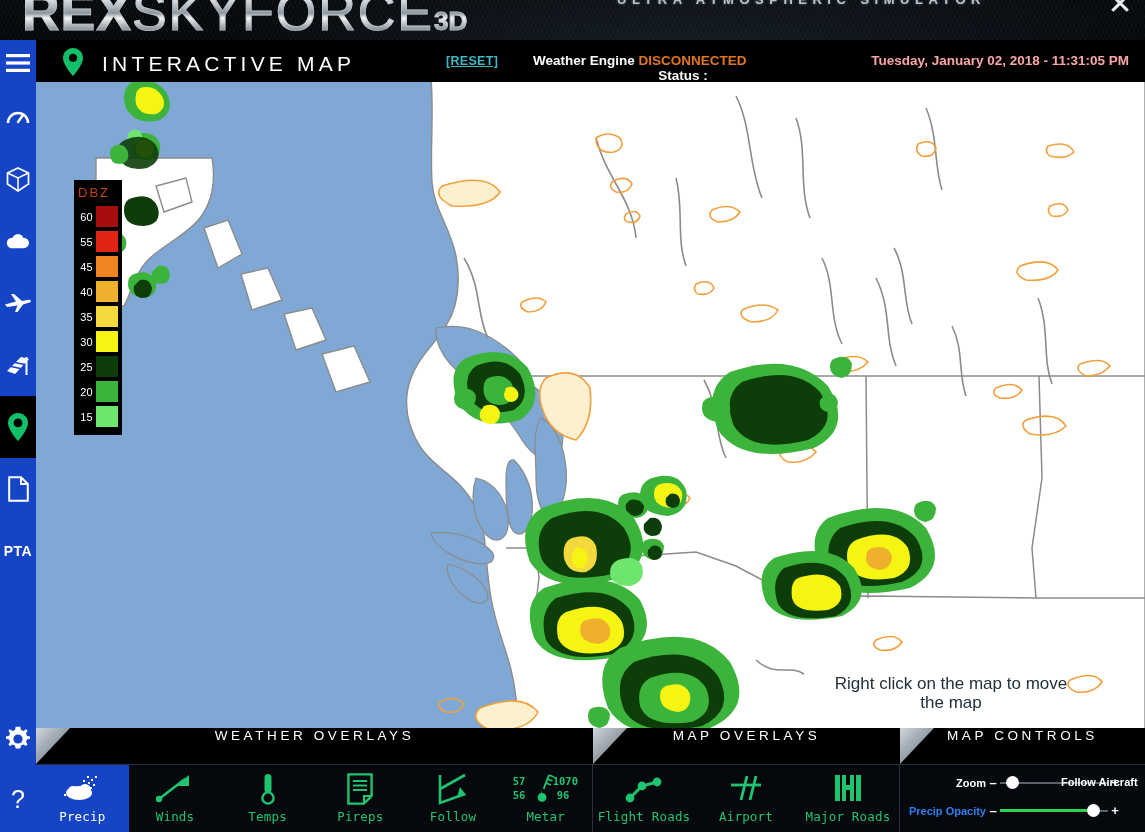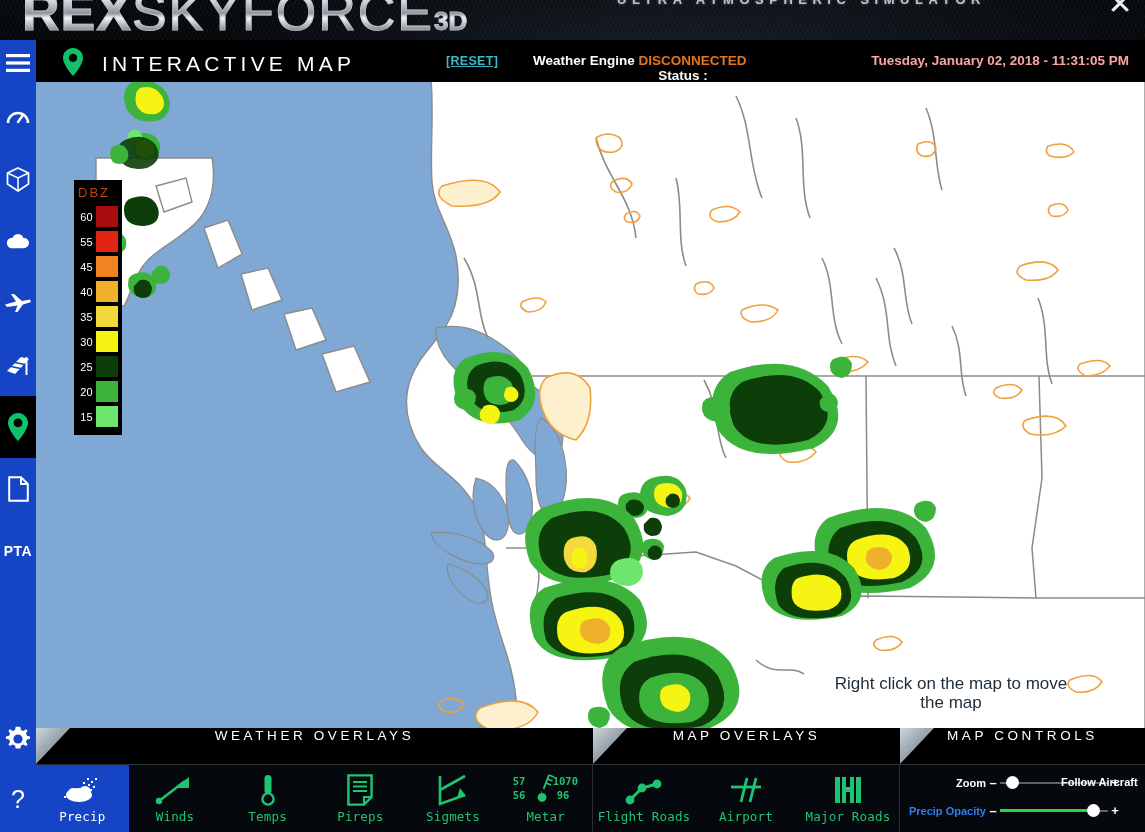--- a/index.html
+++ b/index.html
@@ -138,21 +138,21 @@
     height: 68px; background: #05080c;
     border-top: 1px solid #2a3138;
     display: flex; align-items: stretch;
   }
   .ovl {
     flex: 1 1 0; display: flex; flex-direction: column;
     align-items: center; justify-content: center; gap: 2px;
     color: #1fc470; cursor: pointer; position: relative;
   }
   .ovl.active { background: #1544c4; color: #ffffff; }
-  .ovl .ico { height: 34px; display: flex; align-items: center; justify-content: center; }
+  .ovl .ico { height: 34px; display: flex; justify-content: center; }
   .ovl .lbl {
     font-family: "DejaVu Sans Mono", monospace; font-size: 12.5px;
     letter-spacing: .2px;
   }
   #weather-panel { left: 0; width: 557px; }
   #weather-panel .panel-body { border-right: 1px solid #2a3138; }
   #mapov-panel { left: 557px; width: 307px; }
   #mapov-panel .panel-body { border-right: 1px solid #2a3138; }
   #mapctl-panel { left: 864px; width: 245px; }
 
@@ -627,21 +627,21 @@
         </div>
 
         <div class="ovl">
           <span class="ico">
             <svg width="30" height="32" viewBox="0 0 30 32">
               <path d="M2 2 V30 L27 21" fill="none" stroke="#1fc470" stroke-width="2.6"></path>
               <path d="M2 16 L27 2" fill="none" stroke="#1fc470" stroke-width="2.6"></path>
               <path d="M22 14 L28 22 L19 24 Z" fill="#1fc470"></path>
             </svg>
           </span>
-          <span class="lbl">Sigmets</span>
+          <span class="lbl">Follow</span>
         </div>
 
         <div class="ovl">
           <span class="ico">
             <div class="metar-ico">
               <span style="left:0;top:2px;">57</span>
               <span style="left:0;top:16px;">56</span>
               <span style="left:40px;top:2px;">1070</span>
               <span style="left:44px;top:16px;">96</span>
               <svg width="26" height="30" viewBox="0 0 26 30" style="position:absolute;left:20px;top:0;">

